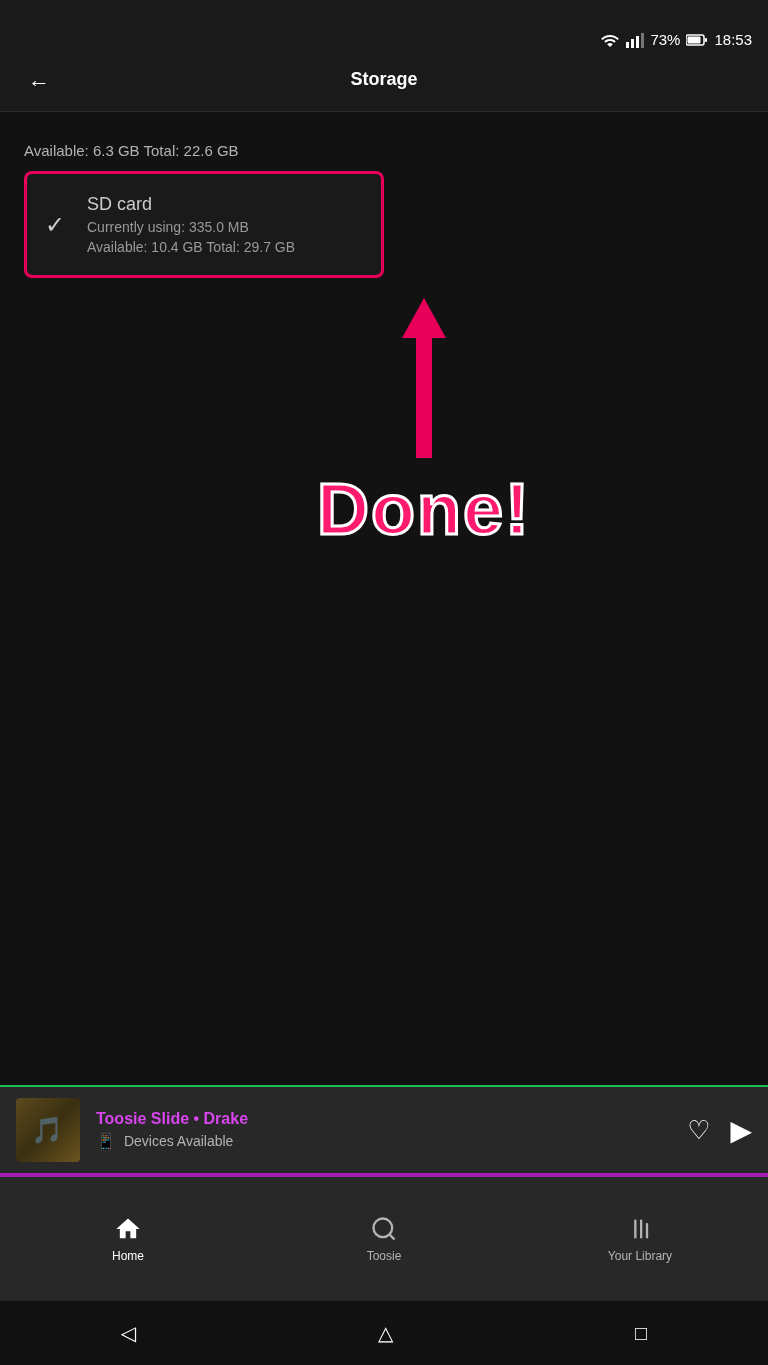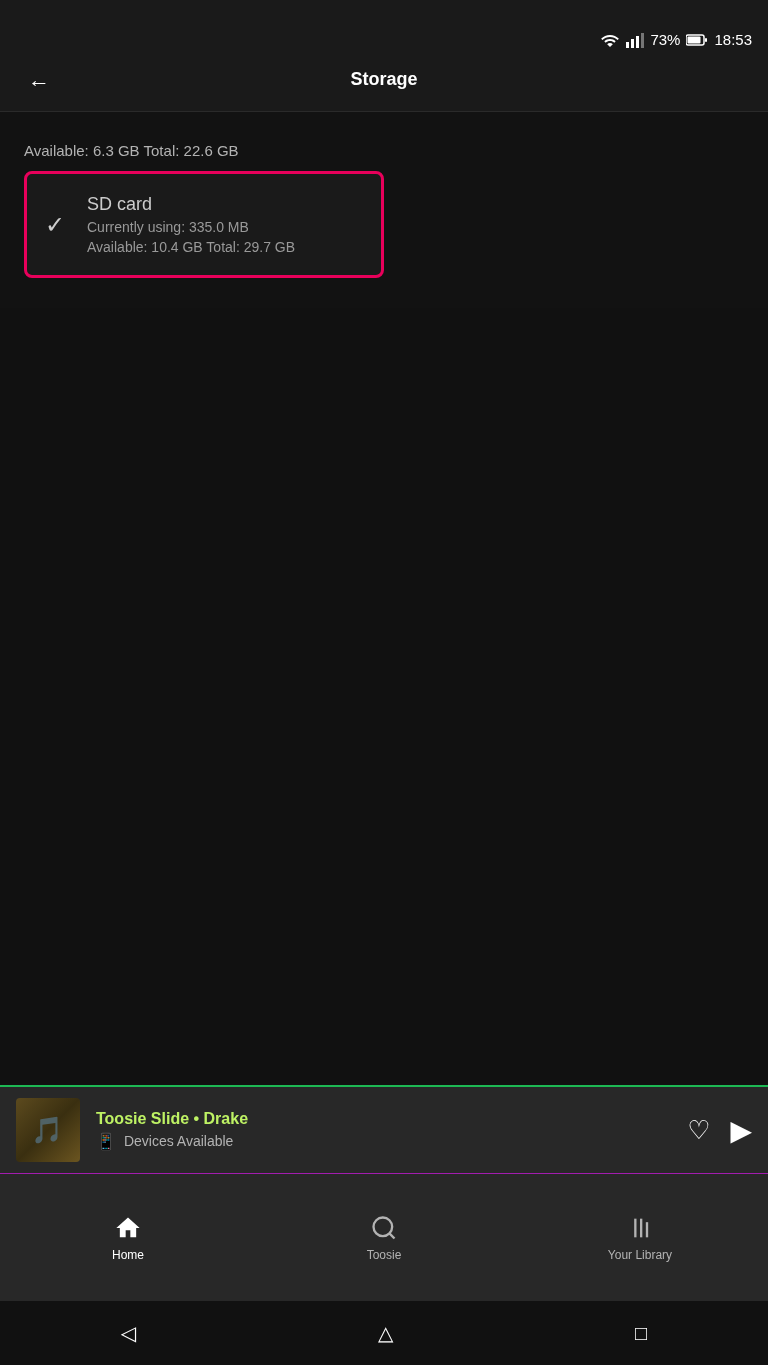--- a/index.html
+++ b/index.html
@@ -192,21 +192,21 @@
     .now-playing-info {
       flex: 1;
       margin-left: 16px;
       display: flex;
       flex-direction: column;
       gap: 4px;
     }
     .now-playing-title {
       font-size: 16px;
       font-weight: 700;
-      color: #bef264;
+      color: #d946ef;
     }
     .now-playing-devices {
       display: flex;
       align-items: center;
       gap: 8px;
       font-size: 14px;
       color: #b3b3b3;
     }
     .device-icon {
       font-size: 16px;
@@ -235,21 +235,21 @@
     .bottom-nav {
       position: absolute;
       bottom: 64px;
       left: 0;
       right: 0;
       height: 128px;
       background: #282828;
       display: flex;
       align-items: center;
       justify-content: space-around;
-      border-top: 1px solid #a21caf;
+      border-top: 4px solid #a21caf;
     }
     .nav-item {
       display: flex;
       flex-direction: column;
       align-items: center;
       gap: 6px;
       flex: 1;
       cursor: pointer;
       padding: 12px 0;
     }
@@ -324,20 +324,25 @@
     <div class="device-storage-info">Available: 6.3 GB  Total: 22.6 GB</div>
   </div>
 
   <div class="sd-card-box">
     <span class="checkmark">✓</span>
     <div class="sd-card-title">SD card</div>
     <div class="sd-card-using">Currently using: 335.0 MB</div>
     <div class="sd-card-available">Available: 10.4 GB  Total: 29.7 GB</div>
   </div>
 
+  <div class="annotation-area">
+    <div class="arrow-up"></div>
+    <div class="arrow-shaft"></div>
+    <div class="done-text">Done!</div>
+  </div>
 
 </div>
 
 <div class="now-playing">
   <div class="now-playing-thumb">
     <div class="thumb-inner">
       <span class="thumb-icon">🎵</span>
     </div>
   </div>
   <div class="now-playing-info">

